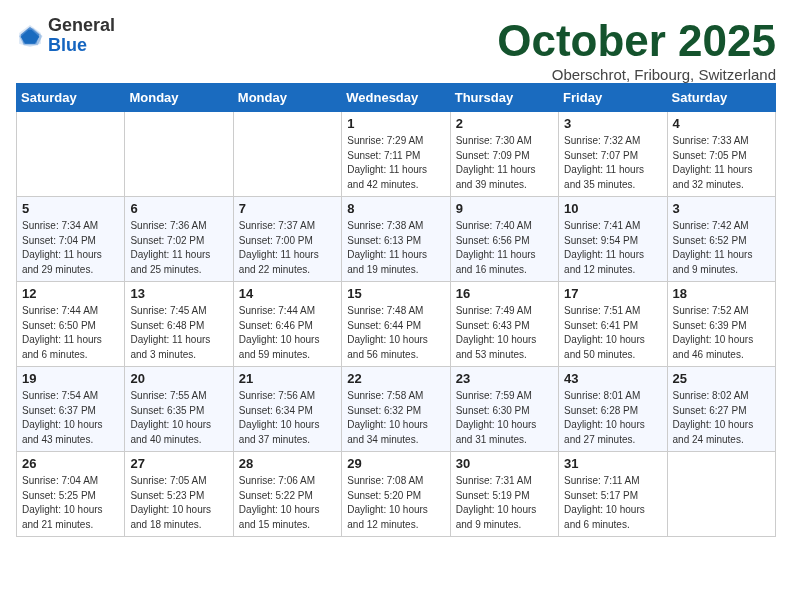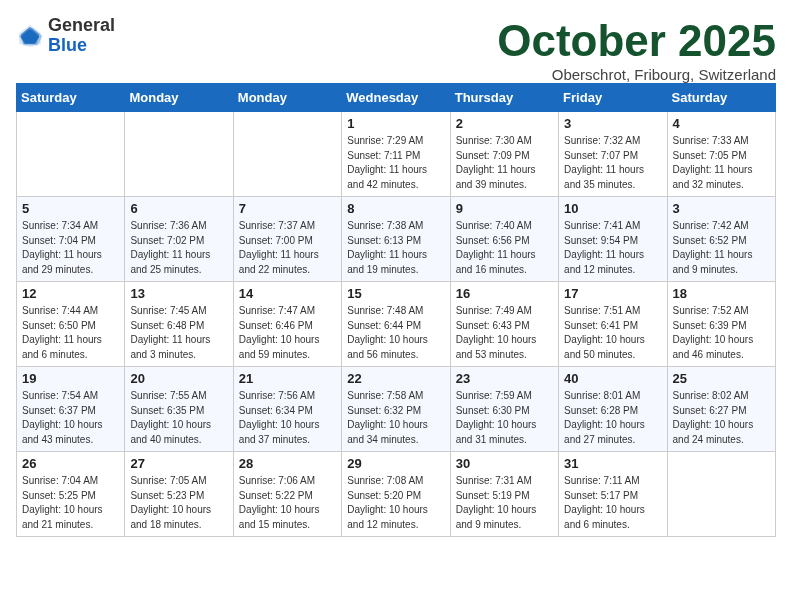--- a/index.html
+++ b/index.html
@@ -212,21 +212,21 @@
         </td>
         <td>
           <span class="day-num">13</span>
           <div class="day-detail">Sunrise: 7:45 AM
 Sunset: 6:48 PM
 Daylight: 11 hours
 and 3 minutes.</div>
         </td>
         <td>
           <span class="day-num">14</span>
-          <div class="day-detail">Sunrise: 7:47 AM
+          <div class="day-detail">Sunrise: 7:44 AM
 Sunset: 6:46 PM
 Daylight: 10 hours
 and 59 minutes.</div>
         </td>
         <td>
           <span class="day-num">15</span>
           <div class="day-detail">Sunrise: 7:48 AM
 Sunset: 6:44 PM
 Daylight: 10 hours
 and 56 minutes.</div>
@@ -283,21 +283,21 @@
 and 34 minutes.</div>
         </td>
         <td>
           <span class="day-num">23</span>
           <div class="day-detail">Sunrise: 7:59 AM
 Sunset: 6:30 PM
 Daylight: 10 hours
 and 31 minutes.</div>
         </td>
         <td>
-          <span class="day-num">40</span>
+          <span class="day-num">43</span>
           <div class="day-detail">Sunrise: 8:01 AM
 Sunset: 6:28 PM
 Daylight: 10 hours
 and 27 minutes.</div>
         </td>
         <td>
           <span class="day-num">25</span>
           <div class="day-detail">Sunrise: 8:02 AM
 Sunset: 6:27 PM
 Daylight: 10 hours

